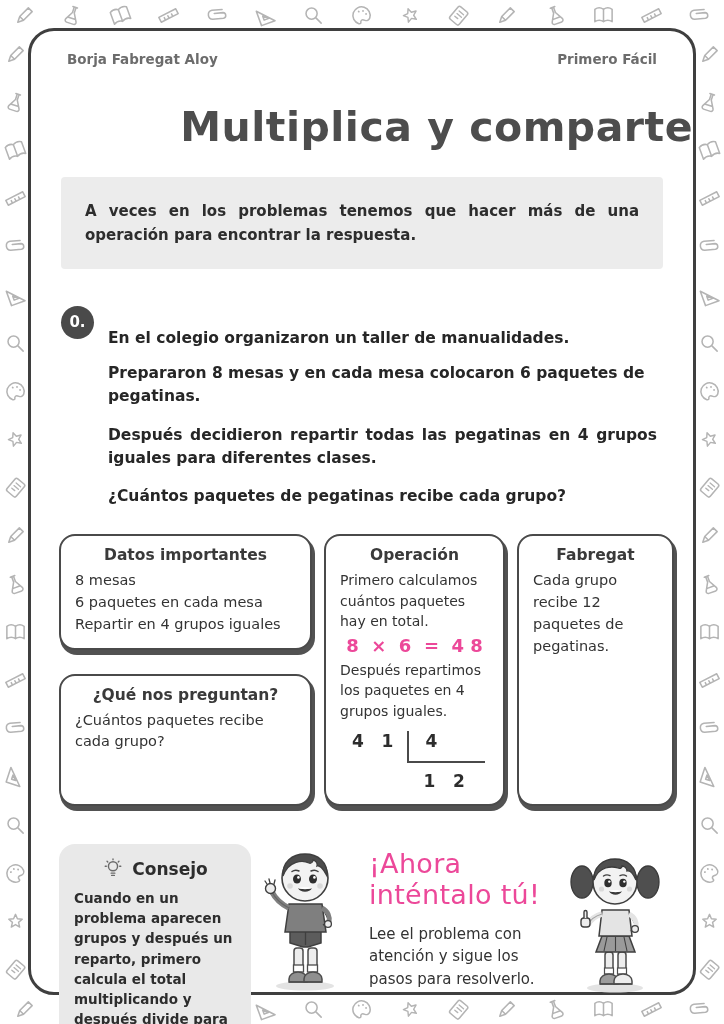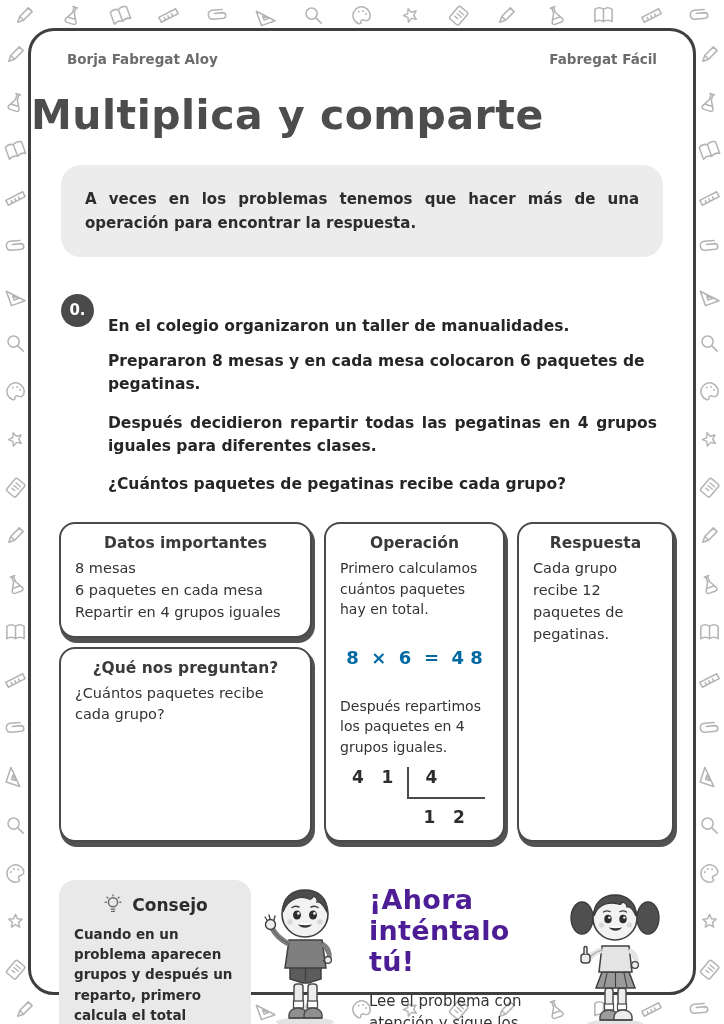--- a/index.html
+++ b/index.html
@@ -31,27 +31,27 @@
     border-radius:26px;
     z-index:1;
     display:flex; flex-direction:column;
     padding:20px 0 12px 0;
   }
 
   .page-header { display:flex; justify-content:space-between; padding:0 36px; }
   .page-header span { font-size:13.5px; font-weight:bold; color:#6c6c6c; }
 
   .main-title {
-    text-align:left; margin-top:24px;
+    text-align:right; margin-top:36px;
     font-size:41px; font-weight:bold; color:#4d4d4d; letter-spacing:0.5px;
   }
 
   .intro-box {
     margin:26px 30px 0 30px;
-    background:#ececec; border-radius:20px;
+    background:#ececec; border-radius:4px;
     padding:22px 24px;
   }
   .intro-box p {
     font-size:15px; font-weight:600; color:#2d2d2d;
     line-height:1.6; text-align:justify;
   }
   .intro-box p + p { margin-top:15px; }
 
   .problem { margin:28px 36px 0 30px; }
   .problem-first { display:flex; align-items:center; gap:14px; }
@@ -69,47 +69,47 @@
   
   .cards {
     margin:26px 28px 0 28px;
     display:grid; grid-template-columns:253px 181px 157px; column-gap:12px;
   }
   .card {
     background:#fff; border:2.5px solid #4a4a4a; border-radius:16px;
     box-shadow:2px 4px 0 1px #525252;
     padding:10px 14px 12px 14px;
   }
-  .col-left { display:flex; flex-direction:column; gap:9px; }
+  .col-left { display:flex; flex-direction:column; gap:24px; }
   .col-left .card:last-child { flex:1; }
   .card-title { text-align:center; font-weight:bold; font-size:15.5px; color:#3a3a3a; margin-bottom:6px; }
   .card-body, .card-line { font-size:14.5px; color:#333; line-height:1.5; }
   .card-op .op-step { font-size:14px; color:#333; line-height:1.45; }
-  .equation { text-align:center; font-size:18px; font-weight:600; color:#0369a1; margin:28px 0; white-space:pre; }
+  .equation { text-align:center; font-size:18px; font-weight:600; color:#ec4899; margin:4px 0; white-space:pre; }
 
   .division { display:flex; align-items:flex-start; font-weight:700; font-size:17px; color:#2d2d2d; margin:10px 0 0 8px; }
   .dividend { white-space:pre; padding:0 14px 0 4px; line-height:1.2; }
   .div-right { display:flex; flex-direction:column; }
   .divisor  { white-space:pre; border-left:2.5px solid #4a4a4a; border-bottom:2.5px solid #4a4a4a; padding:0 6px 10px 16px; min-width:78px; line-height:1.2; }
   .quotient { white-space:pre; padding:8px 6px 0 16px; line-height:1.2; }
 
   
   .bottom { margin:38px 28px 0 28px; display:flex; align-items:flex-start; gap:8px; }
   .tip-box {
     width:192px; flex:0 0 auto;
     background:#e9e9e9; border-radius:16px; padding:14px 15px 16px 15px;
   }
   .tip-header { display:flex; align-items:center; justify-content:center; gap:8px; margin-bottom:8px;text-align:right; }
   .tip-title { font-weight:bold; font-size:17px; color:#2d2d2d; }
   .bulb { width:22px; height:22px; color:#6a6a6a; }
   .tip-text { font-size:13.5px; font-weight:700; color:#2d2d2d; line-height:1.5; }
 
   .character { flex:0 0 auto; }
   .try-block { flex:1; padding:4px 6px 0 10px; }
-  .try-title { font-size:27px; font-weight:bold; color:#4c1d95; letter-spacing:0.3px; }
+  .try-title { font-size:27px; font-weight:normal; color:#ec4899; letter-spacing:0.3px; }
   .try-block p { font-size:15px; color:#333; line-height:1.5; margin-top:13px; }
 
   .hidden-defs { position:absolute; width:0; height:0; overflow:hidden; }
 </style>
 </head>
 <body>
 
 <svg class="hidden-defs" aria-hidden="true">
   <defs>
     <symbol id="sym-pencil" viewBox="0 0 24 24">
@@ -366,21 +366,21 @@
     </svg>
     <svg class="doodle" viewBox="0 0 24 24">
       <use href="#sym-notebook"></use>
     </svg>
   </div>
 
 <div class="page">
 
   <div class="page-header">
     <span>Borja Fabregat Aloy</span>
-    <span>Fabregat Fácil</span>
+    <span>Primero Fácil</span>
   </div>
 
   <h1 class="main-title">Multiplica y comparte</h1>
 
   <div class="intro-box">
     <p>A veces en los problemas tenemos que hacer más de una operación para encontrar la respuesta.</p>
   </div>
 
   <div class="problem">
     <div class="problem-first">
@@ -415,21 +415,21 @@
       <div class="division">
         <span class="dividend">4   1</span>
         <span class="div-right">
           <span class="divisor">4</span>
           <span class="quotient">1   2</span>
         </span>
       </div>
     </div>
 
     <div class="card">
-      <div class="card-title">Respuesta</div>
+      <div class="card-title">Fabregat</div>
       <div class="card-body">Cada grupo recibe 12 paquetes de pegatinas.</div>
     </div>
   </div>
 
   <div class="bottom">
 
     <div class="tip-box">
       <div class="tip-header">
         <svg class="bulb" viewBox="0 0 24 24">
           <circle cx="12" cy="9" r="5" fill="none" stroke="currentColor" stroke-width="1.6"></circle>

